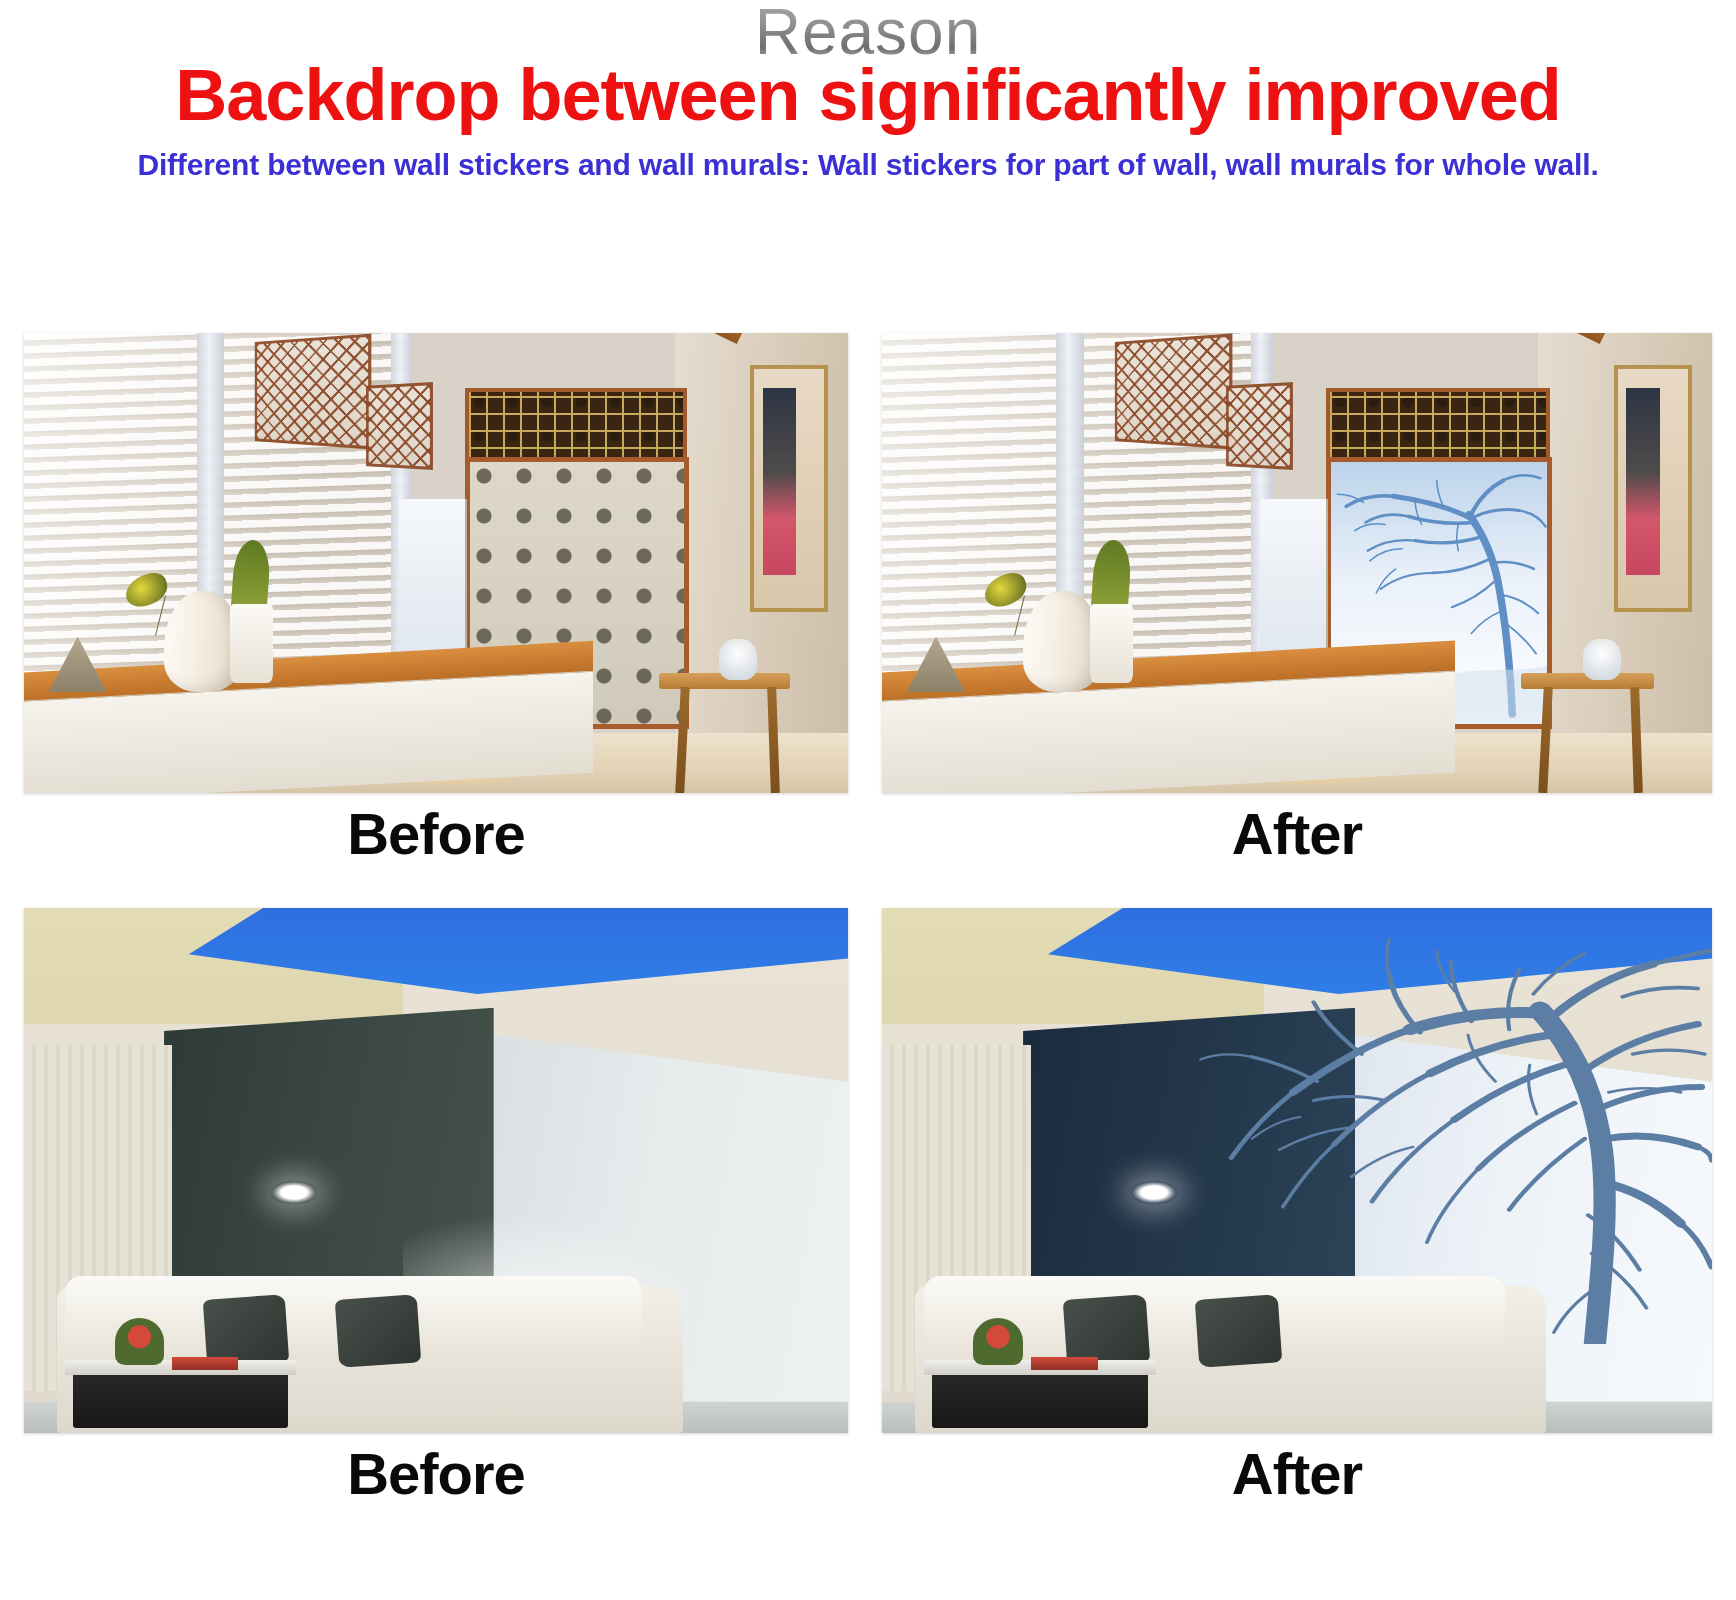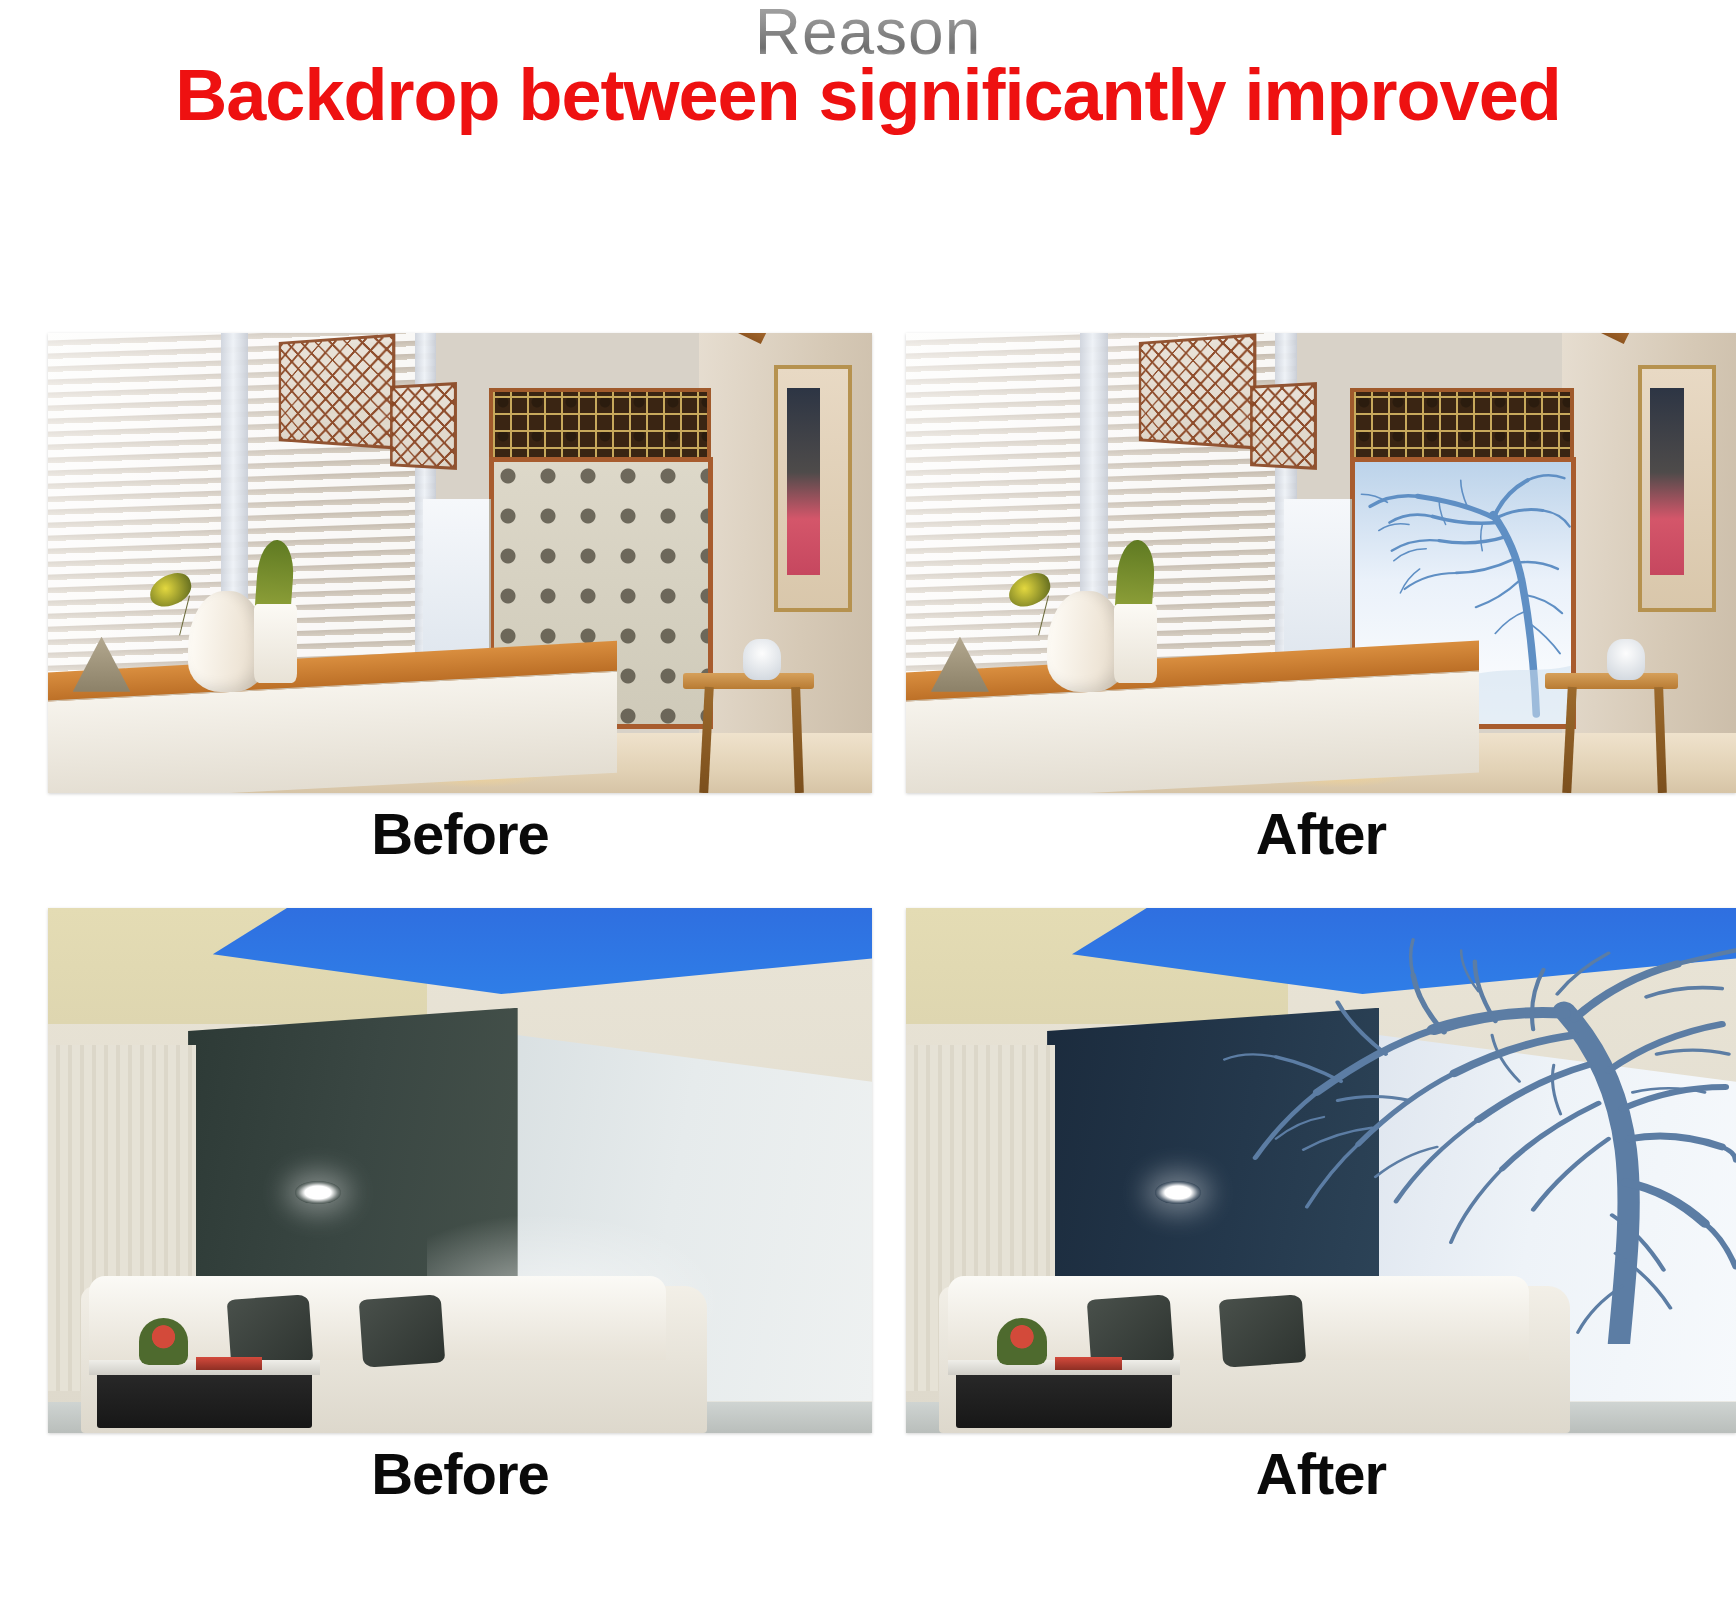--- a/index.html
+++ b/index.html
@@ -43,21 +43,21 @@
     letter-spacing:-0.2px;
     white-space:nowrap;
   }
   .subline.second{white-space:normal;}
 
   
   .grid{
     position:absolute;
     left:0;top:318px;width:1736px;
   }
-  .row{position:relative;width:1400px;margin-left:24px;}
+  .row{position:relative;width:1400px;}
   .cell{position:absolute;}
   .photo{
     position:relative;
     overflow:hidden;
     background:#d8d2c8;
     box-shadow:0 1px 3px rgba(0,0,0,.18);
   }
   .caption{
     position:absolute;
     text-align:center;
@@ -303,20 +303,21 @@
     background:linear-gradient(#cfd4d2,#b9bebb);
   }
   .tree-lg{position:absolute;right:0;top:5%;width:62%;height:78%;}
 </style>
 </head>
 <body>
 
 <div class="header">
   <div class="reason">Reason</div>
   <div class="headline">Backdrop between significantly improved</div>
+  <div class="subline">Different between wall stickers and wall murals: Wall stickers for part of wall, wall murals for whole wall.</div>
 </div>
 
 <div class="grid">
 
   <div class="row" style="height:560px;">
 
     <div class="cell" style="left:24px;top:15px;">
       <div class="photo" style="width:824px;height:460px;">
         <div class="hall">
           <div class="rightwall"></div>

